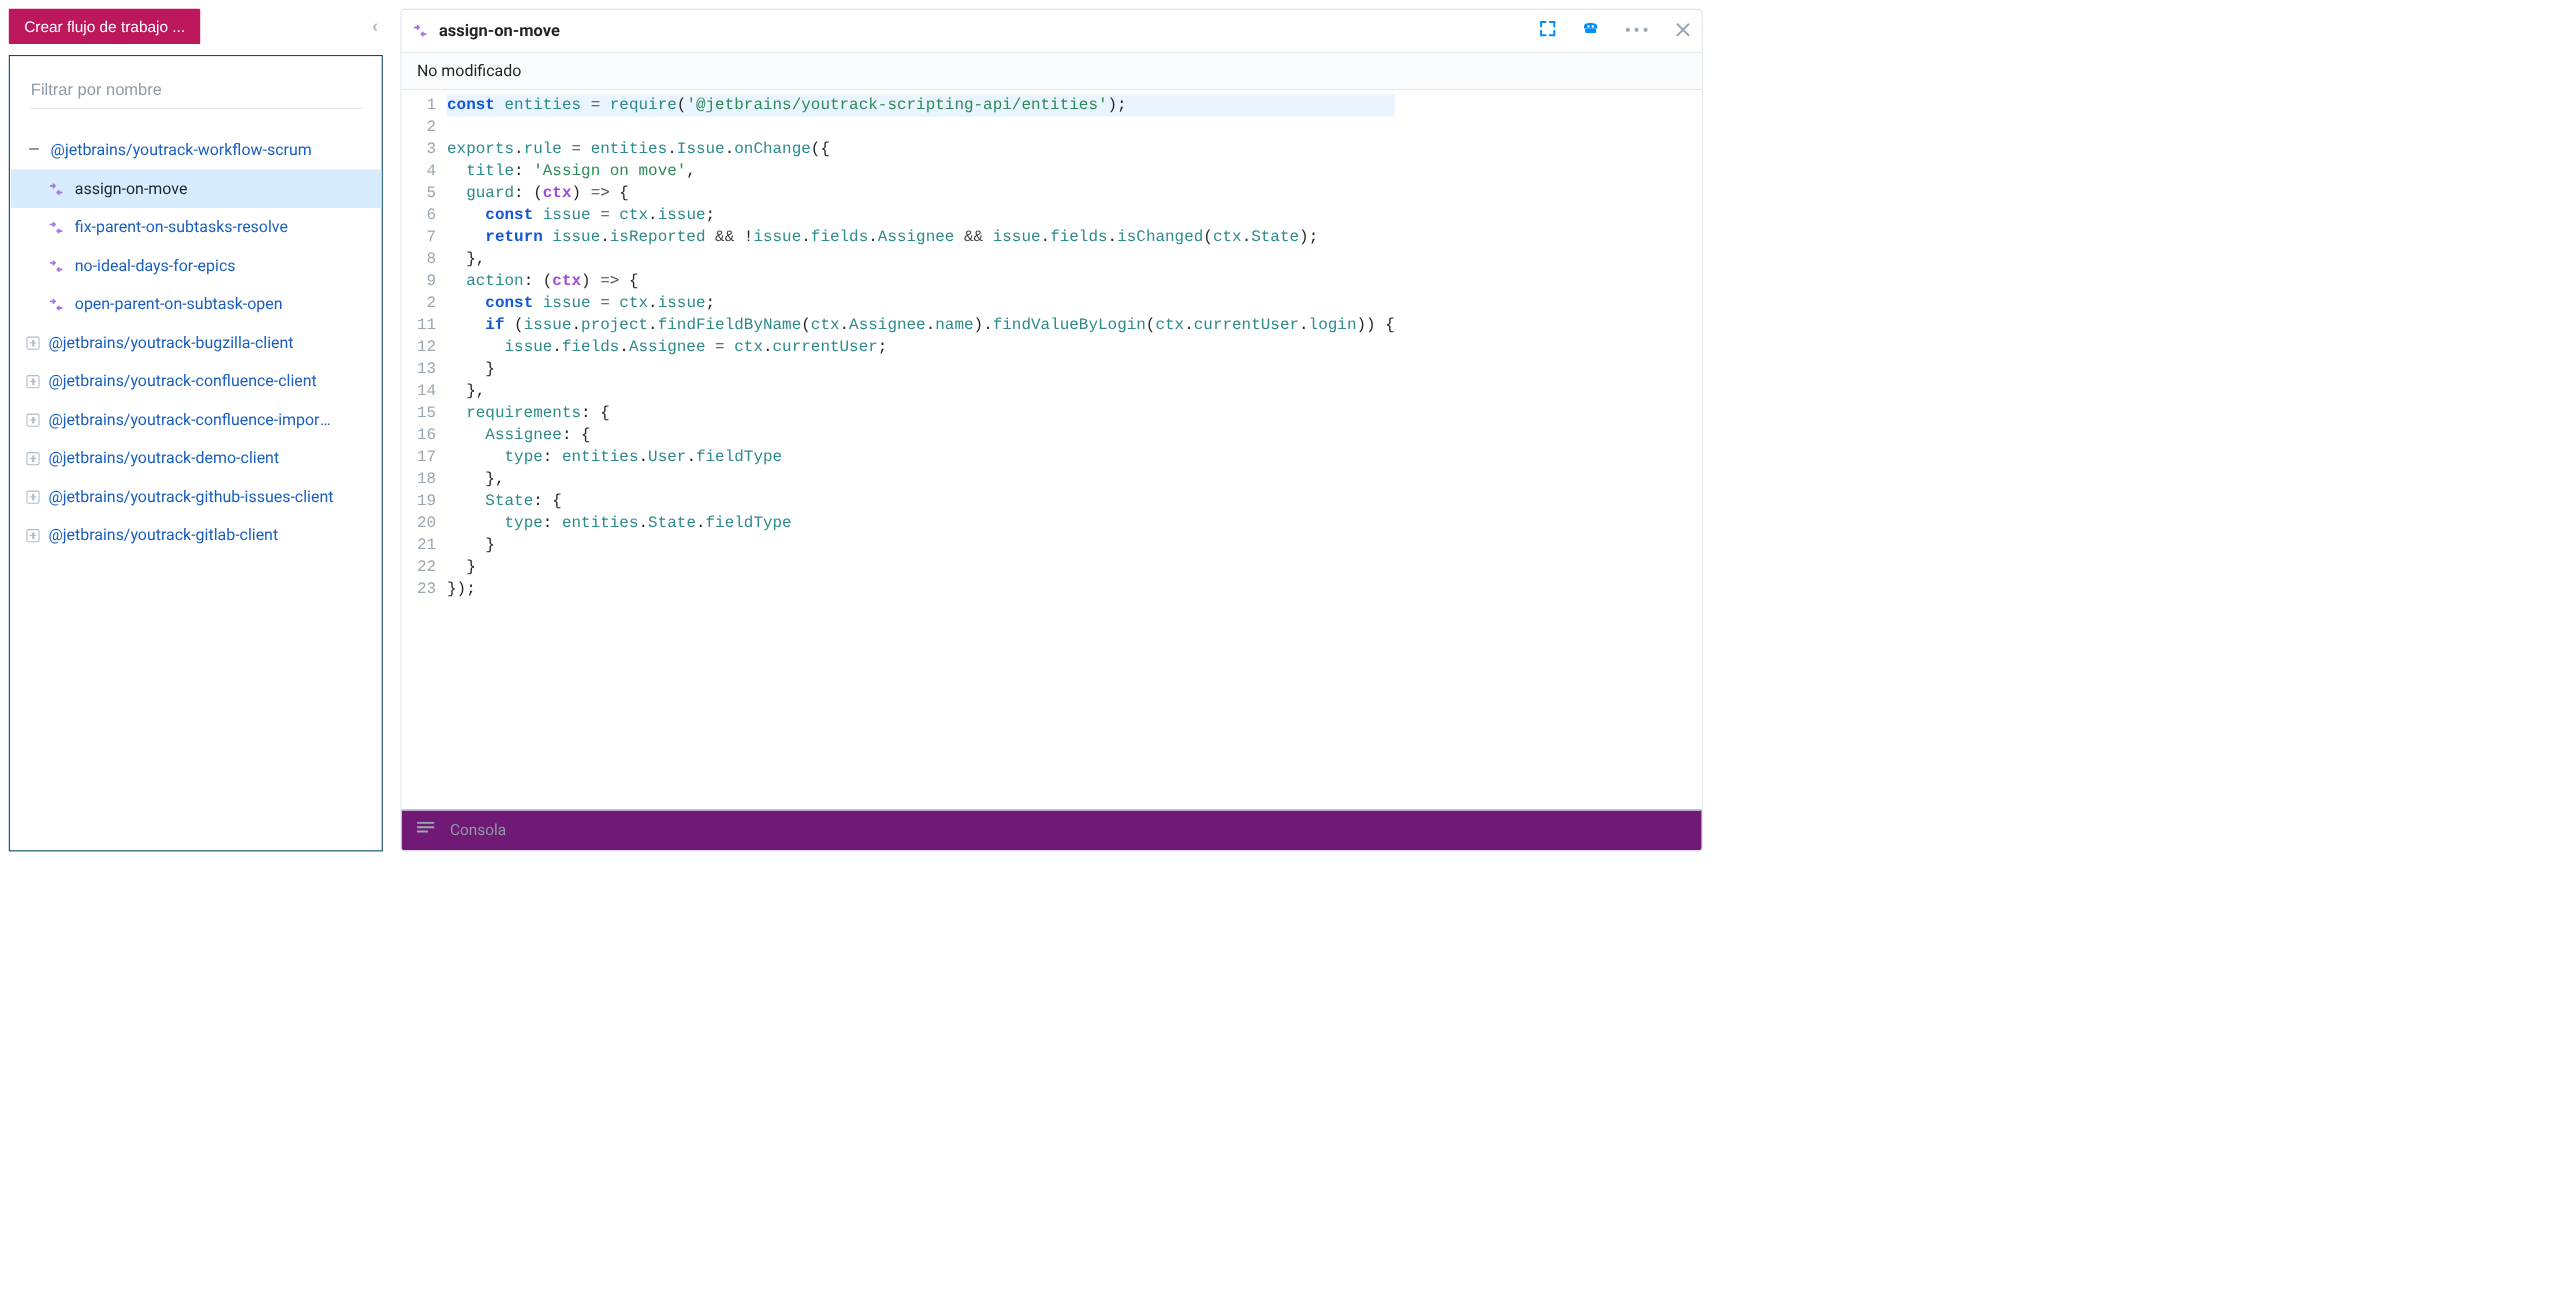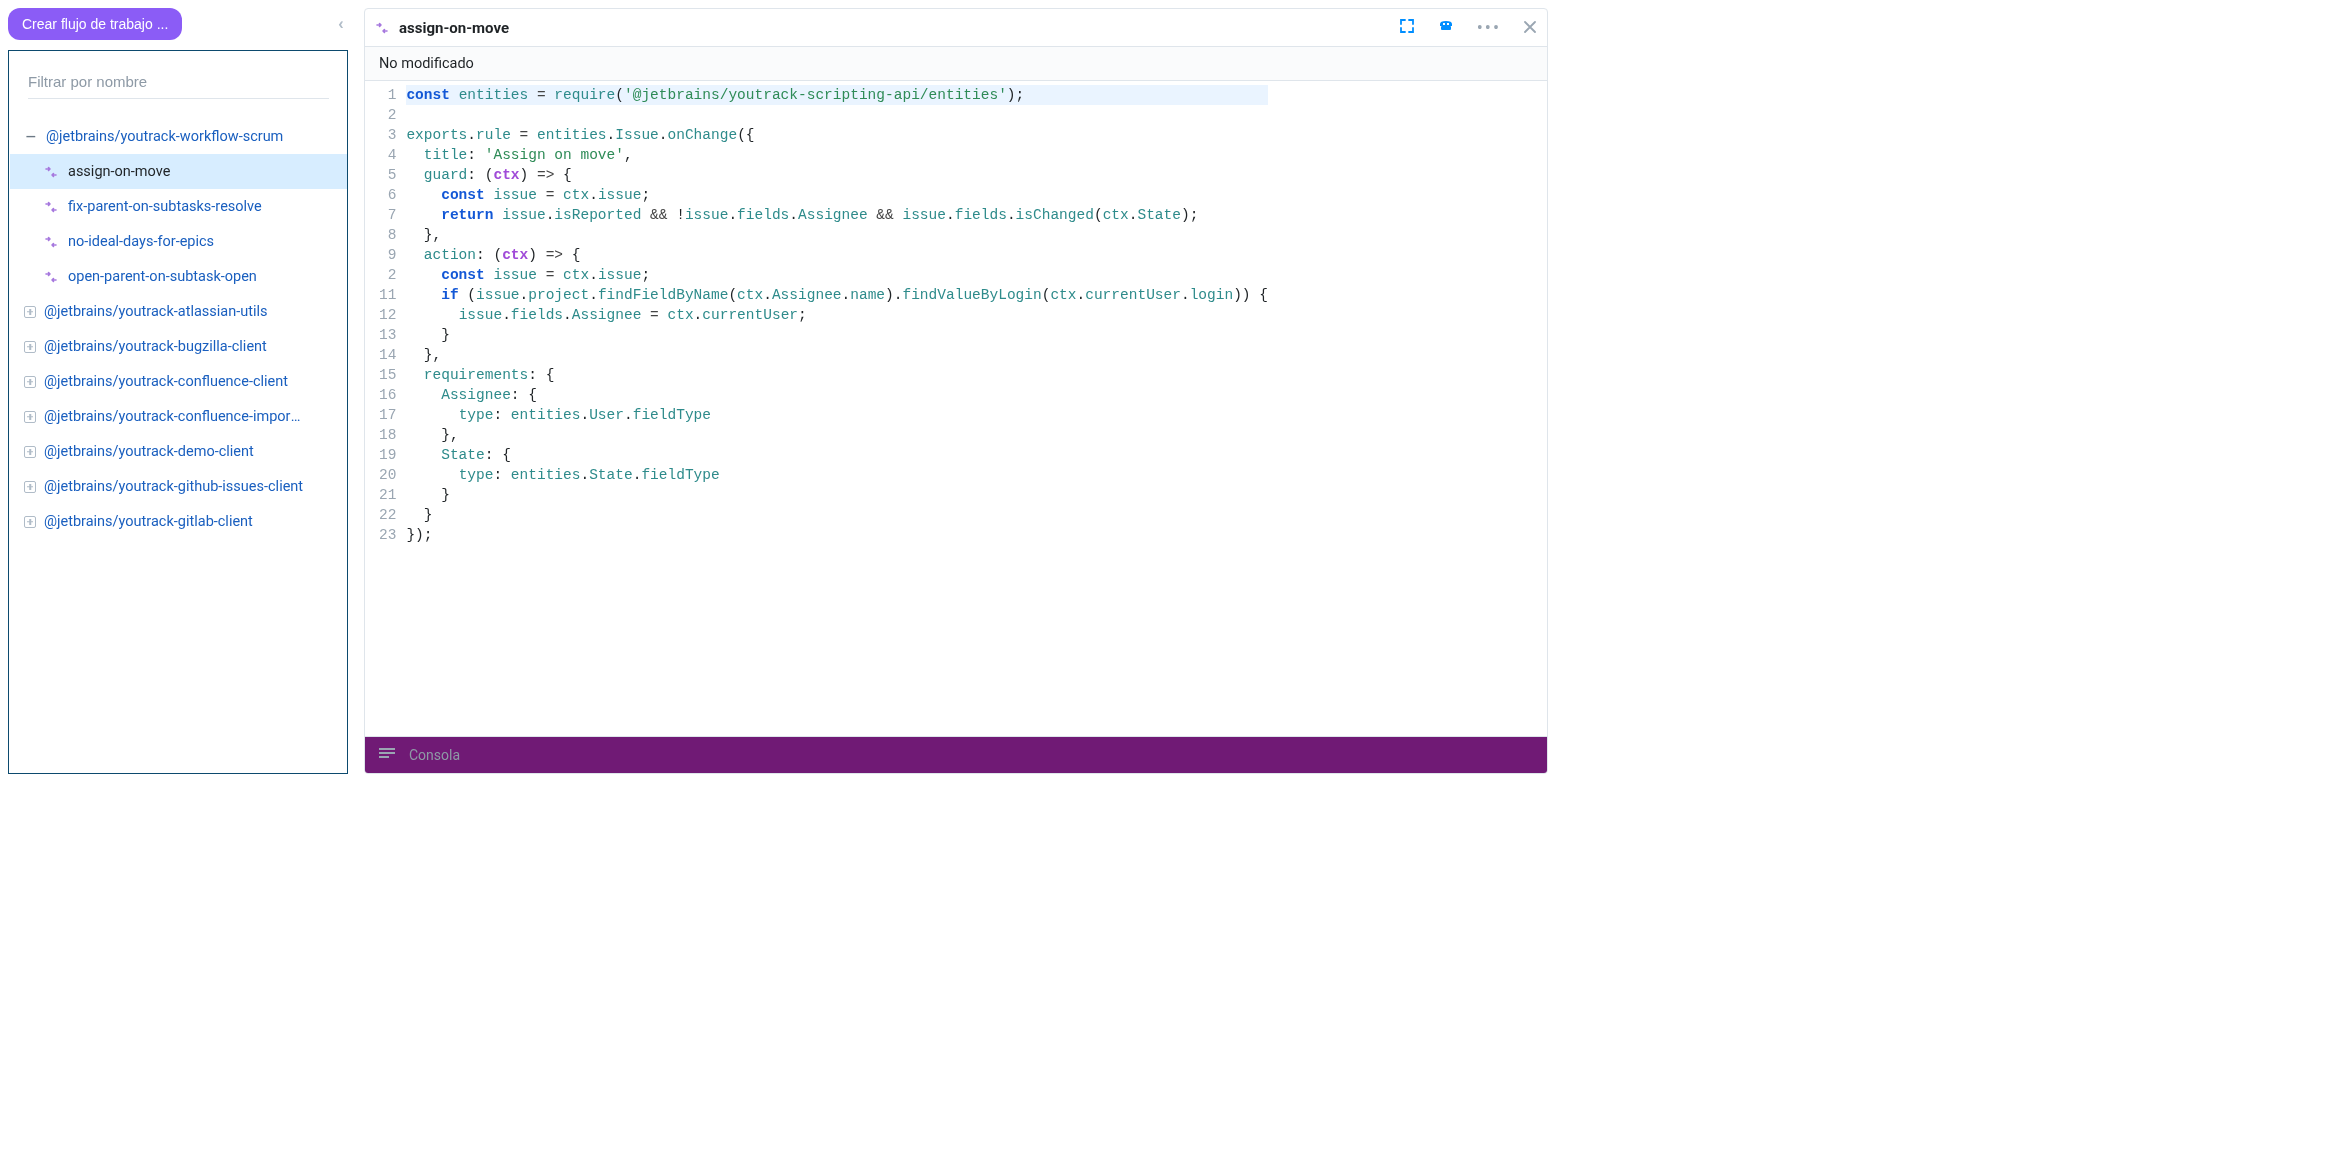--- a/index.html
+++ b/index.html
@@ -11,21 +11,21 @@
     display: flex;
     height: 782px;
     width: 1556px;
     padding: 8px;
     gap: 16px;
   }
 
   
   .left-panel { width: 340px; display:flex; flex-direction:column; gap:10px; }
   .create-btn {
-    background:#8b5cf6; color:#fff; border:none; border-radius:12px;
+    background:#be185d; color:#fff; border:none; border-radius:1px;
     padding:8px 14px; font-size:14px; font-weight:400; cursor:pointer;
     align-self:flex-start;
   }
   .collapse-btn {
     position:absolute; left:338px; top:14px; color:#b0bcc8; cursor:pointer;
     font-size:16px; user-select:none; letter-spacing:-4px;
   }
 
   .tree-container {
     border:1px solid #0c4a6e; border-radius:0; flex:1;
@@ -141,24 +141,20 @@
             <span class="wf-icon">
               <svg width="14" height="14" viewBox="0 0 14 14">
                 <path d="M2 4 L6 4 M6 4 L4.5 2.5 M6 4 L4.5 5.5 M12 10 L8 10 M8 10 L9.5 8.5 M8 10 L9.5 11.5" stroke="#a678de" stroke-width="1.6" fill="none" stroke-linecap="round"></path>
               </svg>
             </span>
             <span class="truncate">open-parent-on-subtask-open</span>
           </div>
         </div>
 
       <div id="collapsed">
-          <div class="node">
-            <span class="plus"></span>
-            <span class="truncate">@jetbrains/youtrack-atlassian-utils</span>
-          </div>
           <div class="node">
             <span class="plus"></span>
             <span class="truncate">@jetbrains/youtrack-bugzilla-client</span>
           </div>
           <div class="node">
             <span class="plus"></span>
             <span class="truncate">@jetbrains/youtrack-confluence-client</span>
           </div>
           <div class="node">
             <span class="plus"></span>

